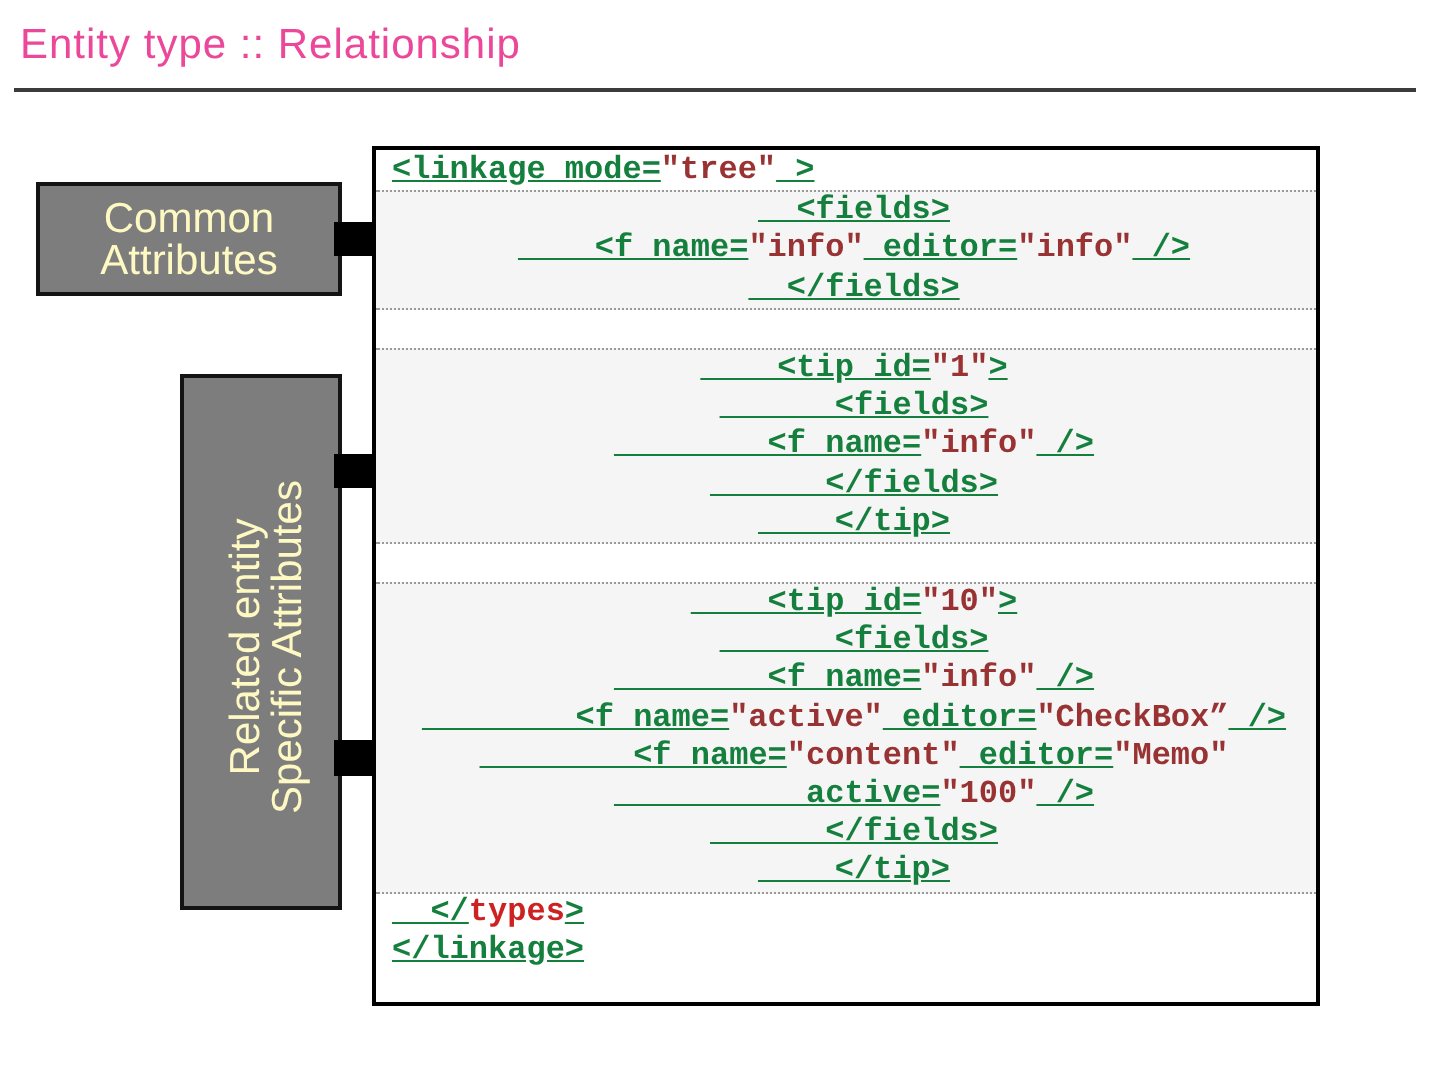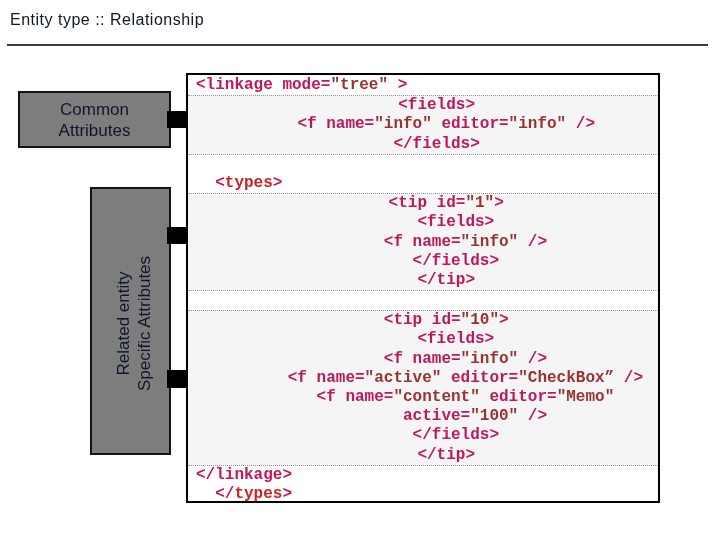--- a/index.html
+++ b/index.html
@@ -2,33 +2,33 @@
 <html style="--attribute-value-red: #993333; --types-red: #cc2222; --box-gray: #7d7d7d; --section-stripe-gray: #f5f5f5;"><head>
 <meta charset="utf-8">
 <style>
   html,body{margin:0;padding:0;background:#ffffff;}
   #slide{
     position:relative;width:720px;height:540px;background:#ffffff;
     font-family:"Liberation Sans","DejaVu Sans",sans-serif;overflow:hidden;
   }
   
   #title{
-    position:absolute;left:10px;top:11px;font-size:16px;color:#0f172a;
+    position:absolute;left:10px;top:11px;font-size:21px;color:#ec4899;
     letter-spacing:0.5px;white-space:nowrap;
   }
   #title-rule{
     position:absolute;left:7px;top:44px;width:701px;height:0;
     border-top:2px solid #3c3c3c;
   }
   
   .gray-box{
     position:absolute;background:var(--box-gray);border:2px solid #141414;
-    box-sizing:border-box;color:#0f172a;display:flex;flex-direction:column;
+    box-sizing:border-box;color:#fef9c3;display:flex;flex-direction:column;
     align-items:center;justify-content:center;text-align:center;
-    font-size:17px;line-height:21px;
+    font-size:21px;line-height:21px;
   }
   #box-common{left:18px;top:91px;width:153px;height:57px;}
   #box-related{left:90px;top:187px;width:81px;height:268px;padding:0;}
   #box-related .rot{
     position:absolute;left:-93.5px;top:93.5px;width:268px;height:81px;
     transform:rotate(-90deg);display:flex;flex-direction:column;
     align-items:center;justify-content:center;text-align:center;
   }
   
   .connector{position:absolute;background:#000000;}
@@ -42,21 +42,21 @@
     font-family:"Liberation Mono","DejaVu Sans Mono",monospace;
     font-weight:bold;font-size:16px;line-height:19.2px;color:#151515;
     overflow:hidden;padding-top:1px;
   }
   .code-section{padding:0 0 0 8px;}
   .code-section.stripe{
     background:var(--section-stripe-gray);
     border-top:1px dotted #9a9a9a;border-bottom:1px dotted #9a9a9a;text-align:center;
   }
   .code-line{white-space:pre;height:19.2px;}
-  .seg-k{color:#be185d;}
+  .seg-k{color:#15803d;text-decoration:underline;}
   .seg-v{color:var(--attribute-value-red);}
   .seg-t{color:var(--types-red);}
 </style>
 </head>
 <body>
 
 <div id="slide">
 
   <div id="title">Entity type :: Relationship</div>
   <div id="title-rule"></div>
@@ -81,21 +81,20 @@
       <div class="code-section">
         <div class="code-line"><span class="seg-k">&lt;linkage mode=</span><span class="seg-v">"tree"</span><span class="seg-k"> &gt;</span></div>
       </div>
       <div class="code-section stripe">
         <div class="code-line"><span class="seg-k">  &lt;fields&gt;</span></div>
         <div class="code-line"><span class="seg-k">    &lt;f name=</span><span class="seg-v">"info"</span><span class="seg-k"> editor=</span><span class="seg-v">"info"</span><span class="seg-k"> /&gt;</span></div>
         <div class="code-line"><span class="seg-k">  &lt;/fields&gt;</span></div>
       </div>
       <div class="code-section">
         <div class="code-line">&nbsp;</div>
-        <div class="code-line"><span class="seg-k">  &lt;</span><span class="seg-t">types</span><span class="seg-k">&gt;</span></div>
       </div>
       <div class="code-section stripe">
         <div class="code-line"><span class="seg-k">    &lt;tip id=</span><span class="seg-v">"1"</span><span class="seg-k">&gt;</span></div>
         <div class="code-line"><span class="seg-k">      &lt;fields&gt;</span></div>
         <div class="code-line"><span class="seg-k">        &lt;f name=</span><span class="seg-v">"info"</span><span class="seg-k"> /&gt;</span></div>
         <div class="code-line"><span class="seg-k">      &lt;/fields&gt;</span></div>
         <div class="code-line"><span class="seg-k">    &lt;/tip&gt;</span></div>
       </div>
       <div class="code-section">
         <div class="code-line">&nbsp;</div>
@@ -104,18 +103,18 @@
         <div class="code-line"><span class="seg-k">    &lt;tip id=</span><span class="seg-v">"10"</span><span class="seg-k">&gt;</span></div>
         <div class="code-line"><span class="seg-k">      &lt;fields&gt;</span></div>
         <div class="code-line"><span class="seg-k">        &lt;f name=</span><span class="seg-v">"info"</span><span class="seg-k"> /&gt;</span></div>
         <div class="code-line"><span class="seg-k">        &lt;f name=</span><span class="seg-v">"active"</span><span class="seg-k"> editor=</span><span class="seg-v">"CheckBox”</span><span class="seg-k"> /&gt;</span></div>
         <div class="code-line"><span class="seg-k">        &lt;f name=</span><span class="seg-v">"content"</span><span class="seg-k"> editor=</span><span class="seg-v">"Memo"</span></div>
         <div class="code-line"><span class="seg-k">          active=</span><span class="seg-v">"100"</span><span class="seg-k"> /&gt;</span></div>
         <div class="code-line"><span class="seg-k">      &lt;/fields&gt;</span></div>
         <div class="code-line"><span class="seg-k">    &lt;/tip&gt;</span></div>
       </div>
       <div class="code-section">
+        <div class="code-line"><span class="seg-k">  &lt;/</span><span class="seg-t">types</span><span class="seg-k">&gt;</span></div>
         <div class="code-line"><span class="seg-k">&lt;/linkage&gt;</span></div>
-        <div class="code-line"><span class="seg-k">  &lt;/</span><span class="seg-t">types</span><span class="seg-k">&gt;</span></div>
       </div>
     </div>
 
 </div>
 
 </body></html>

